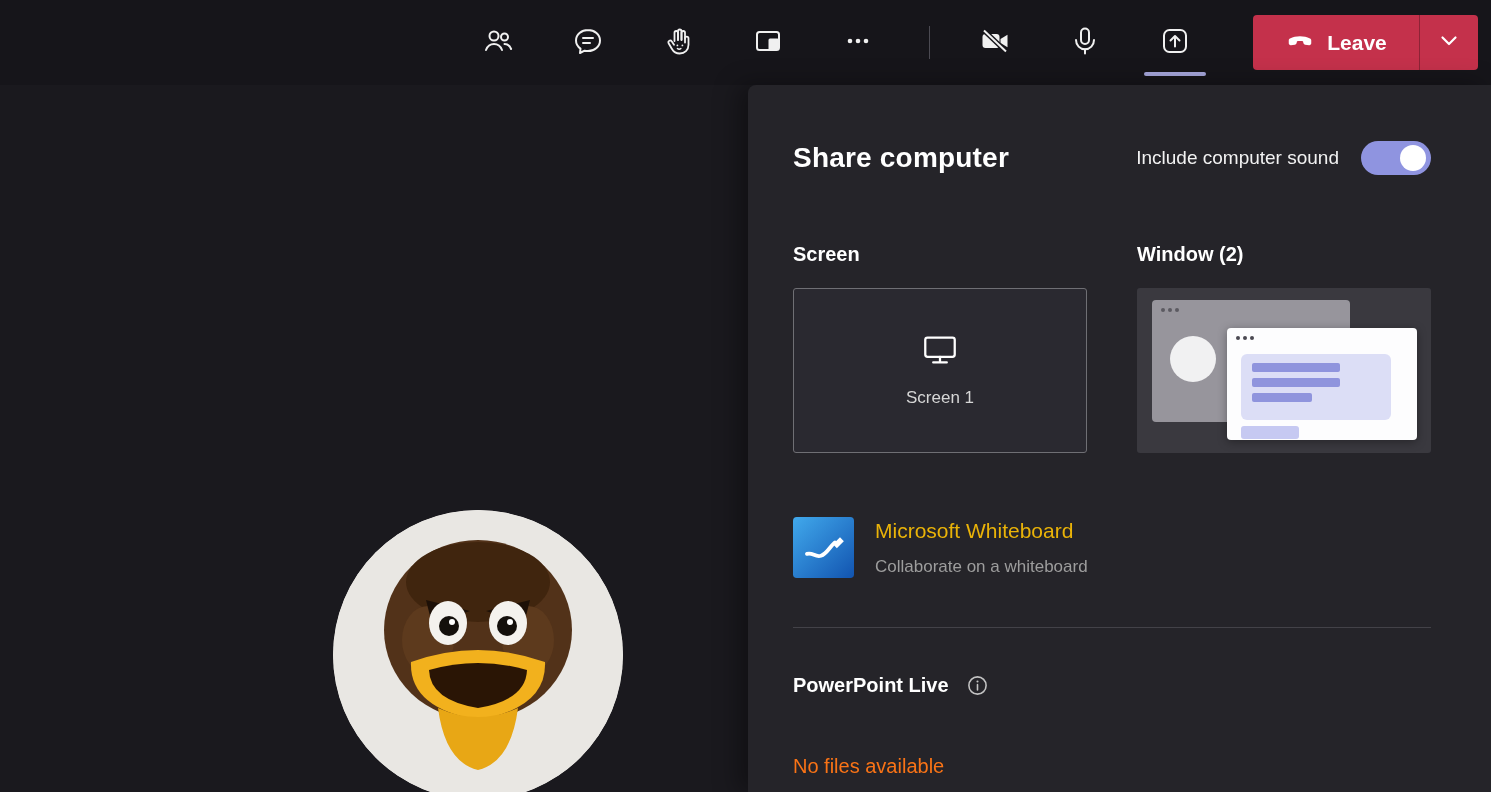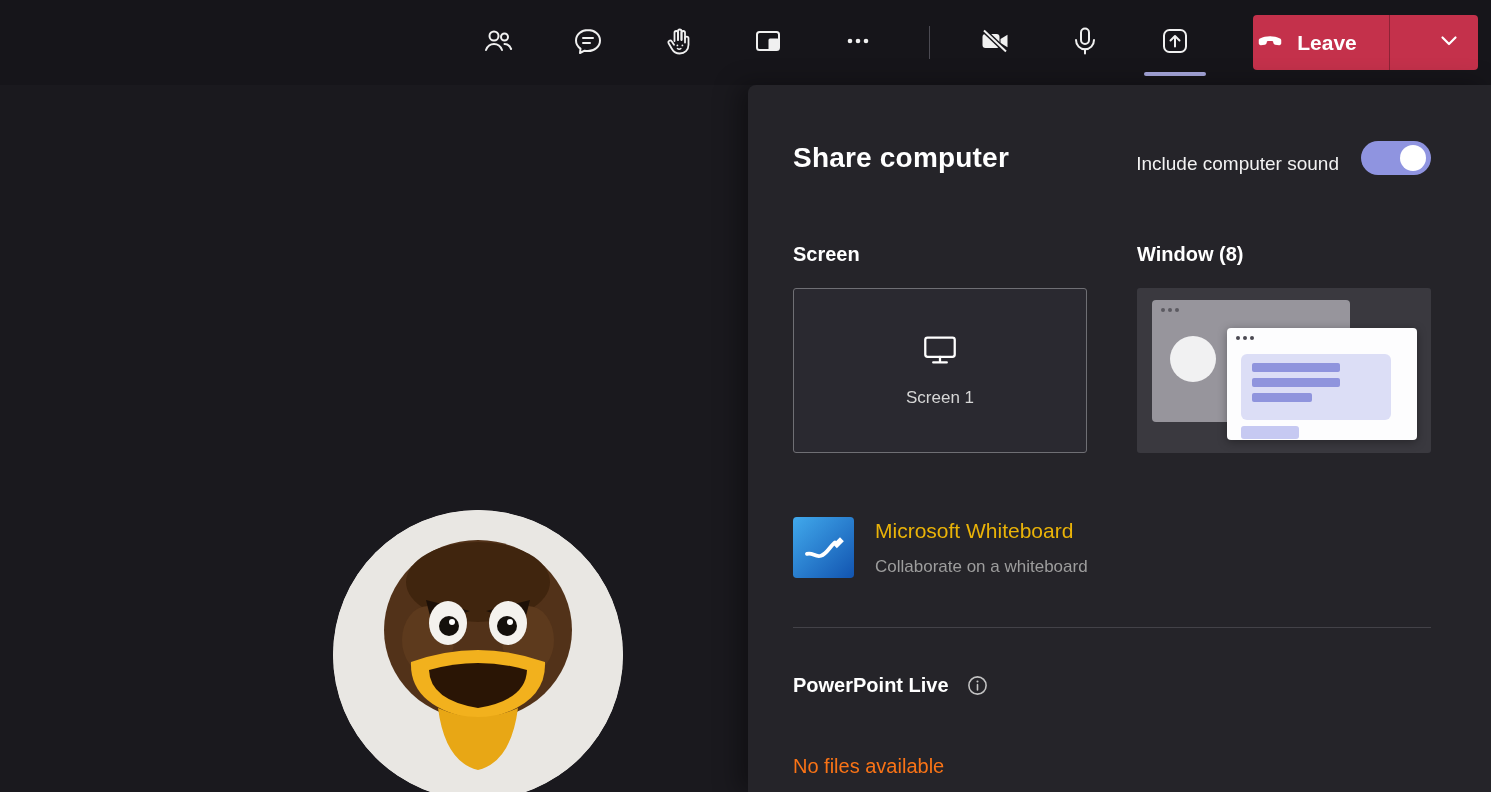--- a/index.html
+++ b/index.html
@@ -27,39 +27,39 @@
   .tb-btn { position:relative; width:48px; height:48px; display:flex; align-items:center; justify-content:center; }
   .tb-btn svg { width:32px; height:32px; }
   .tb-btn.active::after {
     content:""; position:absolute; left:50%; transform:translateX(-50%);
     bottom:-9px; width:62px; height:4px; border-radius:2px; background:#a6a7dc;
   }
   .tb-divider { position:absolute; left:929px; top:26px; width:1px; height:33px; background:#4b4a52; }
 
   .leave {
     position:absolute; right:13px; top:15px; width:225px; height:55px;
-    display:flex; border-radius:4px; overflow:hidden; background:#c4314b;gap:30px;
+    display:flex; border-radius:4px; overflow:hidden; background:#c4314b;
   }
   .leave-main { flex:1; display:flex; align-items:center; justify-content:center; gap:12px;
     color:#fff; font-size:21px; font-weight:700; }
   .leave-main svg { width:30px; height:30px; }
   .leave-sep { width:1px; height:100%; background:rgba(0,0,0,0.28); }
   .leave-chevron { width:58px; display:flex; align-items:center; justify-content:center; }
   .leave-chevron svg { width:20px; height:20px; }
 
   
   .panel {
     position:absolute; left:748px; top:85px; right:0; bottom:0;
     background:#252429; border-top-left-radius:8px;
     box-shadow:-10px 0 24px rgba(0,0,0,0.35);
     padding:0 60px 0 45px;
   }
   .panel-header { margin-top:56px; display:flex; align-items:center; justify-content:space-between; }
   .panel-title { font-size:28px; font-weight:700; color:#fff; letter-spacing:0.2px; }
-  .sound-group { display:flex; align-items:flex-end; gap:22px; }
+  .sound-group { display:flex; align-items:center; gap:22px; }
   .sound-label { font-size:19px; color:#f2f2f2; }
   .toggle {
     position:relative; width:70px; height:34px; border-radius:17px; background:#8f94e0;
   }
   .toggle .knob {
     position:absolute; top:4px; right:5px; width:26px; height:26px;
     border-radius:50%; background:#fff;
   }
 
   .share-columns { display:flex; gap:50px; margin-top:68px; }
@@ -259,21 +259,21 @@
             <svg viewBox="0 0 32 30" width="38" height="34" fill="none" stroke="#ffffff" stroke-width="2" stroke-linecap="round">
               <rect x="3" y="4" width="26" height="17" rx="2"></rect>
               <path d="M16 21v5M10 26h12"></path>
             </svg>
           </span>
           <span class="tile-label">Screen 1</span>
         </button>
       </div>
 
       <div class="col">
-        <h2 class="section-title">Window (8)</h2>
+        <h2 class="section-title">Window (2)</h2>
         <button class="window-tile">
           <span class="win back">
             <span class="dots"></span>
             <span class="thumb-circle"></span>
           </span>
           <span class="win front">
             <span class="dots"></span>
             <span class="panel-block">
                 <i></i>
                 <i></i>

